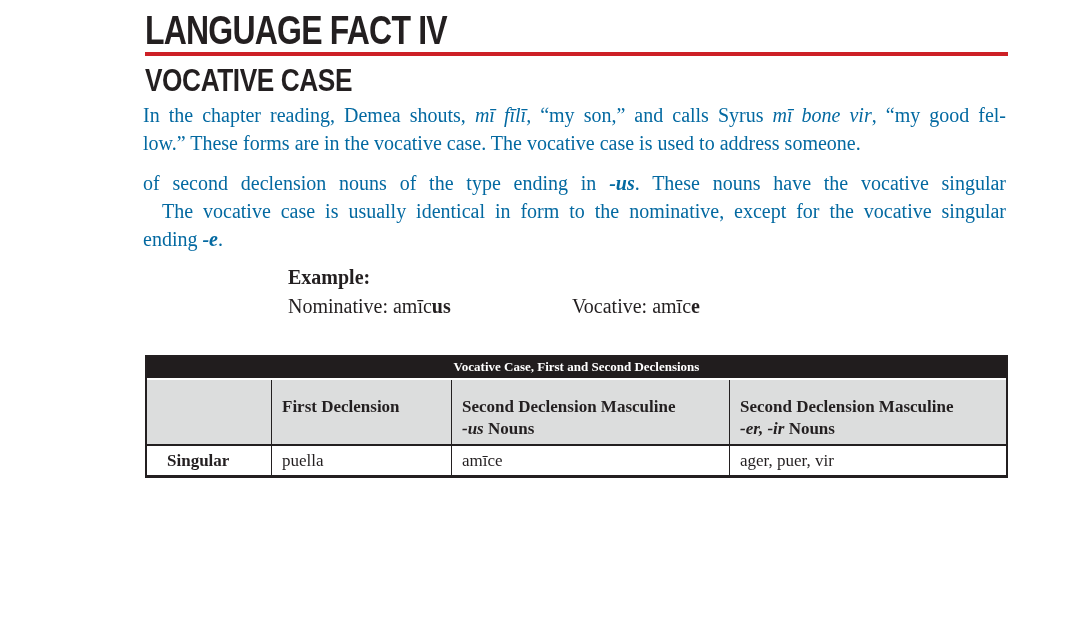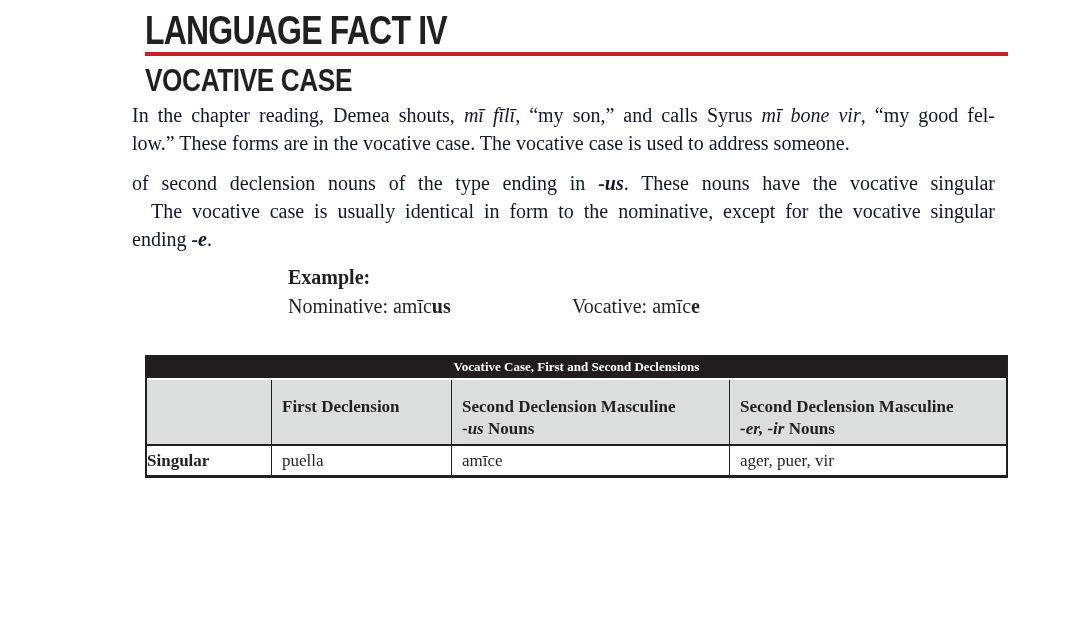--- a/index.html
+++ b/index.html
@@ -45,25 +45,25 @@
     letter-spacing: -0.5px;
     color: #231f20;
     white-space: nowrap;
     transform: scaleX(0.82);
     transform-origin: 0 50%;
   }
 
   
   .para {
     position: absolute;
-    left: 132px;
+    left: 143px;
     width: 863px;
     font-size: 20px;
     line-height: 28px;
-    color: #0f172a;
+    color: #0369a1;
   }
   .p1 { top: 101px; }
   .p2 { top: 169px; }
   .jline { text-align: justify; text-align-last: justify; }
   .nline { text-align: left; }
   .indent { text-indent: 19px; }
   .it { font-style: italic; }
   .bit { font-style: italic; font-weight: 700; }
   .b { font-weight: 700; }
 
@@ -116,21 +116,21 @@
   .cell:last-child { border-right: none; }
   .hcell {
     font-weight: 700;
     line-height: 22px;
     min-height: 52px;
     padding-top: 16px;
   }
   .body-row { background: #ffffff; }
   .body-row + .body-row { border-top: 2px solid #231f20; }
   .bcell { height: 29px; line-height: 22px; }
-  .row-label { font-weight: 700; padding-left: 0; }
+  .row-label { font-weight: 700; padding-left: 20px; }
 
   
   .footer {
     position: absolute;
     top: 559px;
     right: 33px;
     font-family: "Liberation Sans", sans-serif;
     font-size: 16px;
     color: #b91c1c;
     word-spacing: 3px;

